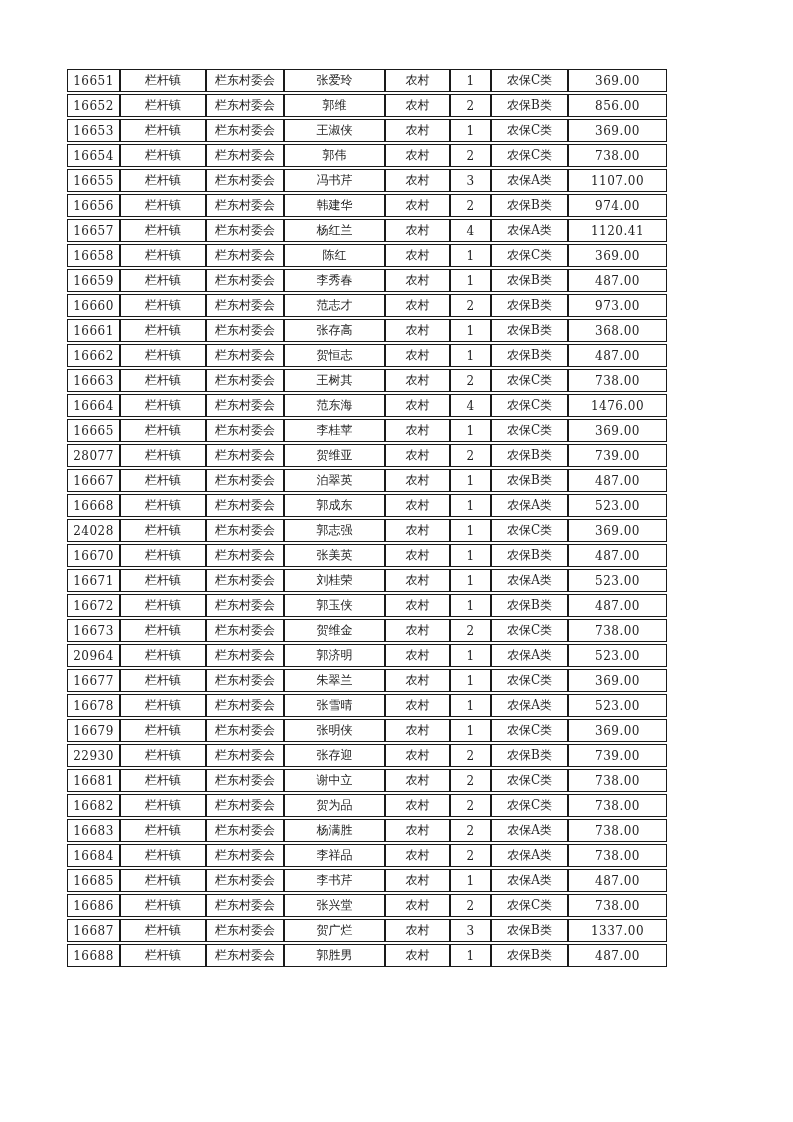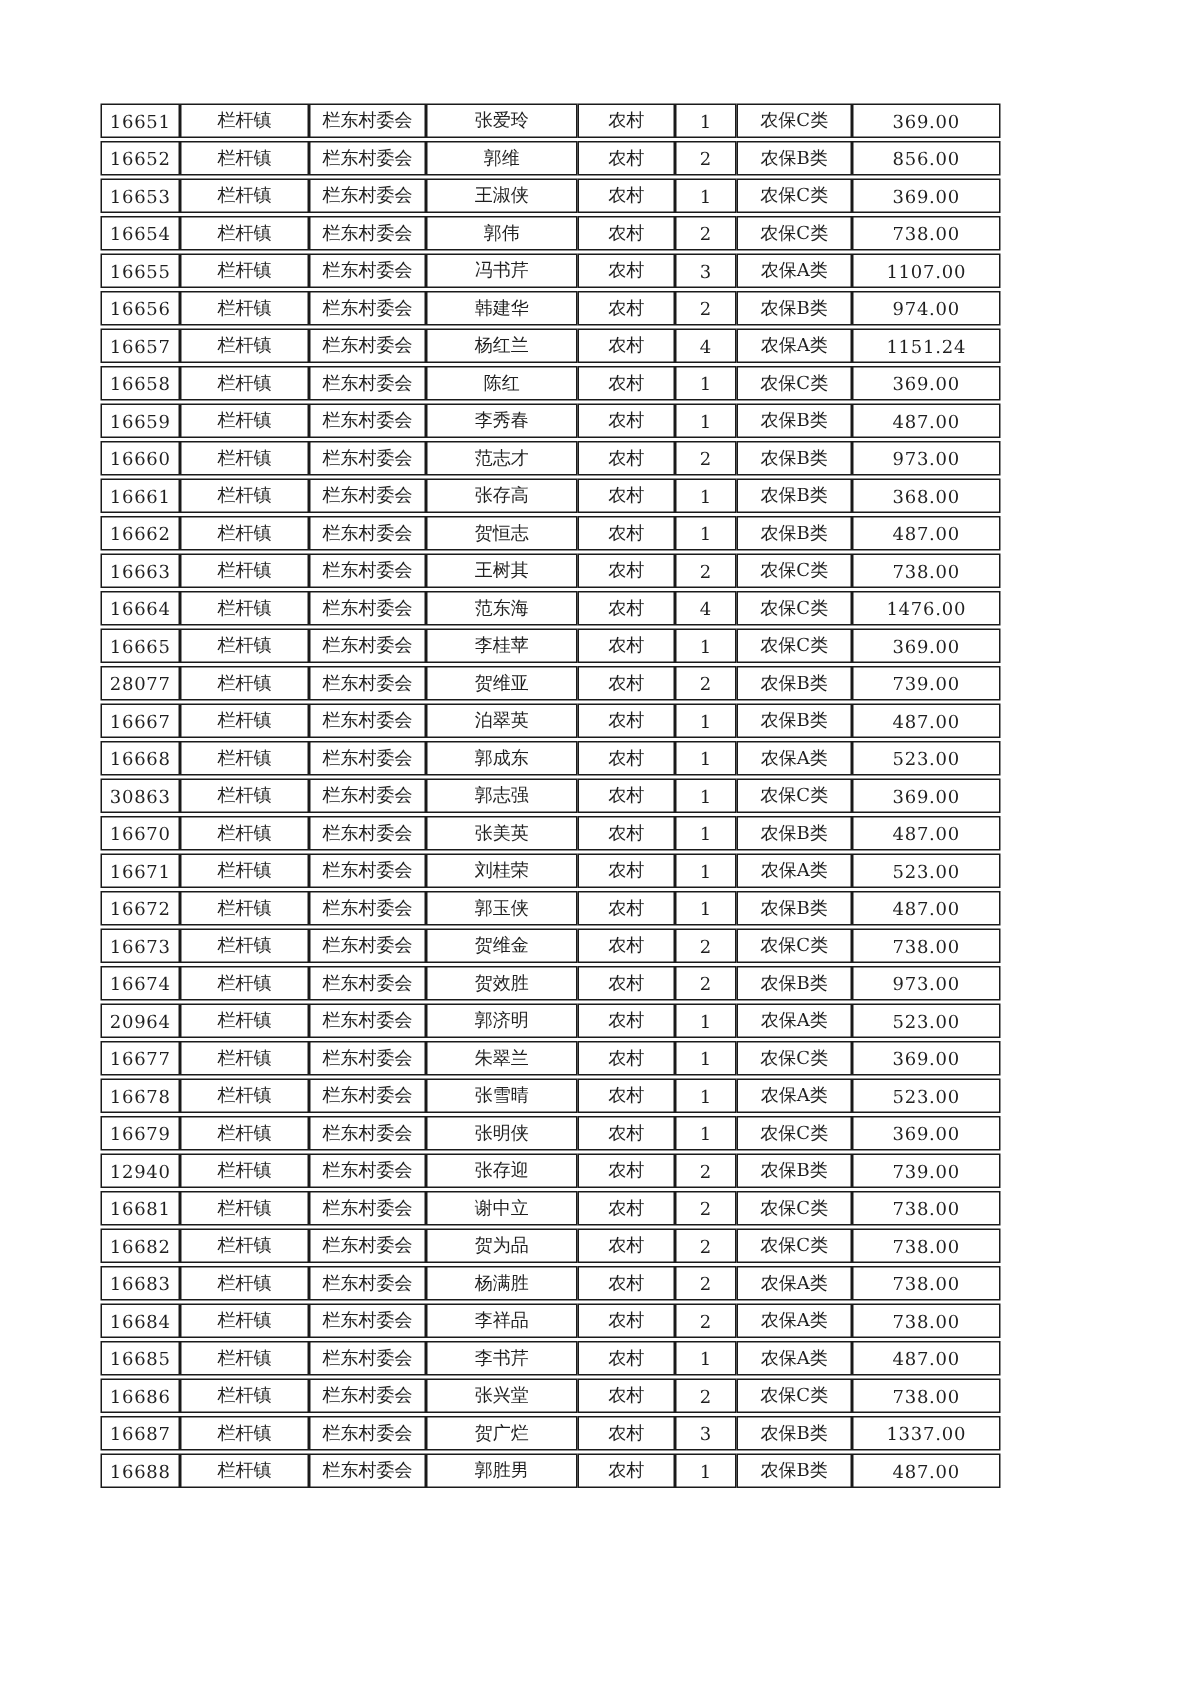--- a/index.html
+++ b/index.html
@@ -134,21 +134,21 @@
   </tr>
 
   <tr>
     <td class="num">16657</td>
     <td>栏杆镇</td>
     <td>栏东村委会</td>
     <td>杨红兰</td>
     <td>农村</td>
     <td class="num">4</td>
     <td>农保A类</td>
-    <td class="num">1151.24</td>
+    <td class="num">1120.41</td>
   </tr>
 
   <tr>
     <td class="num">16658</td>
     <td>栏杆镇</td>
     <td>栏东村委会</td>
     <td>陈红</td>
     <td>农村</td>
     <td class="num">1</td>
     <td>农保C类</td>
@@ -259,21 +259,21 @@
     <td>栏杆镇</td>
     <td>栏东村委会</td>
     <td>郭成东</td>
     <td>农村</td>
     <td class="num">1</td>
     <td>农保A类</td>
     <td class="num">523.00</td>
   </tr>
 
   <tr>
-    <td class="num">30863</td>
+    <td class="num">24028</td>
     <td>栏杆镇</td>
     <td>栏东村委会</td>
     <td>郭志强</td>
     <td>农村</td>
     <td class="num">1</td>
     <td>农保C类</td>
     <td class="num">369.00</td>
   </tr>
 
   <tr>
@@ -313,30 +313,20 @@
     <td class="num">16673</td>
     <td>栏杆镇</td>
     <td>栏东村委会</td>
     <td>贺维金</td>
     <td>农村</td>
     <td class="num">2</td>
     <td>农保C类</td>
     <td class="num">738.00</td>
   </tr>
 
-  <tr>
-    <td class="num">16674</td>
-    <td>栏杆镇</td>
-    <td>栏东村委会</td>
-    <td>贺效胜</td>
-    <td>农村</td>
-    <td class="num">2</td>
-    <td>农保B类</td>
-    <td class="num">973.00</td>
-  </tr>
 
 
   <tr>
     <td class="num">20964</td>
     <td>栏杆镇</td>
     <td>栏东村委会</td>
     <td>郭济明</td>
     <td>农村</td>
     <td class="num">1</td>
     <td>农保A类</td>
@@ -370,21 +360,21 @@
     <td>栏杆镇</td>
     <td>栏东村委会</td>
     <td>张明侠</td>
     <td>农村</td>
     <td class="num">1</td>
     <td>农保C类</td>
     <td class="num">369.00</td>
   </tr>
 
   <tr>
-    <td class="num">12940</td>
+    <td class="num">22930</td>
     <td>栏杆镇</td>
     <td>栏东村委会</td>
     <td>张存迎</td>
     <td>农村</td>
     <td class="num">2</td>
     <td>农保B类</td>
     <td class="num">739.00</td>
   </tr>
 
   <tr>

